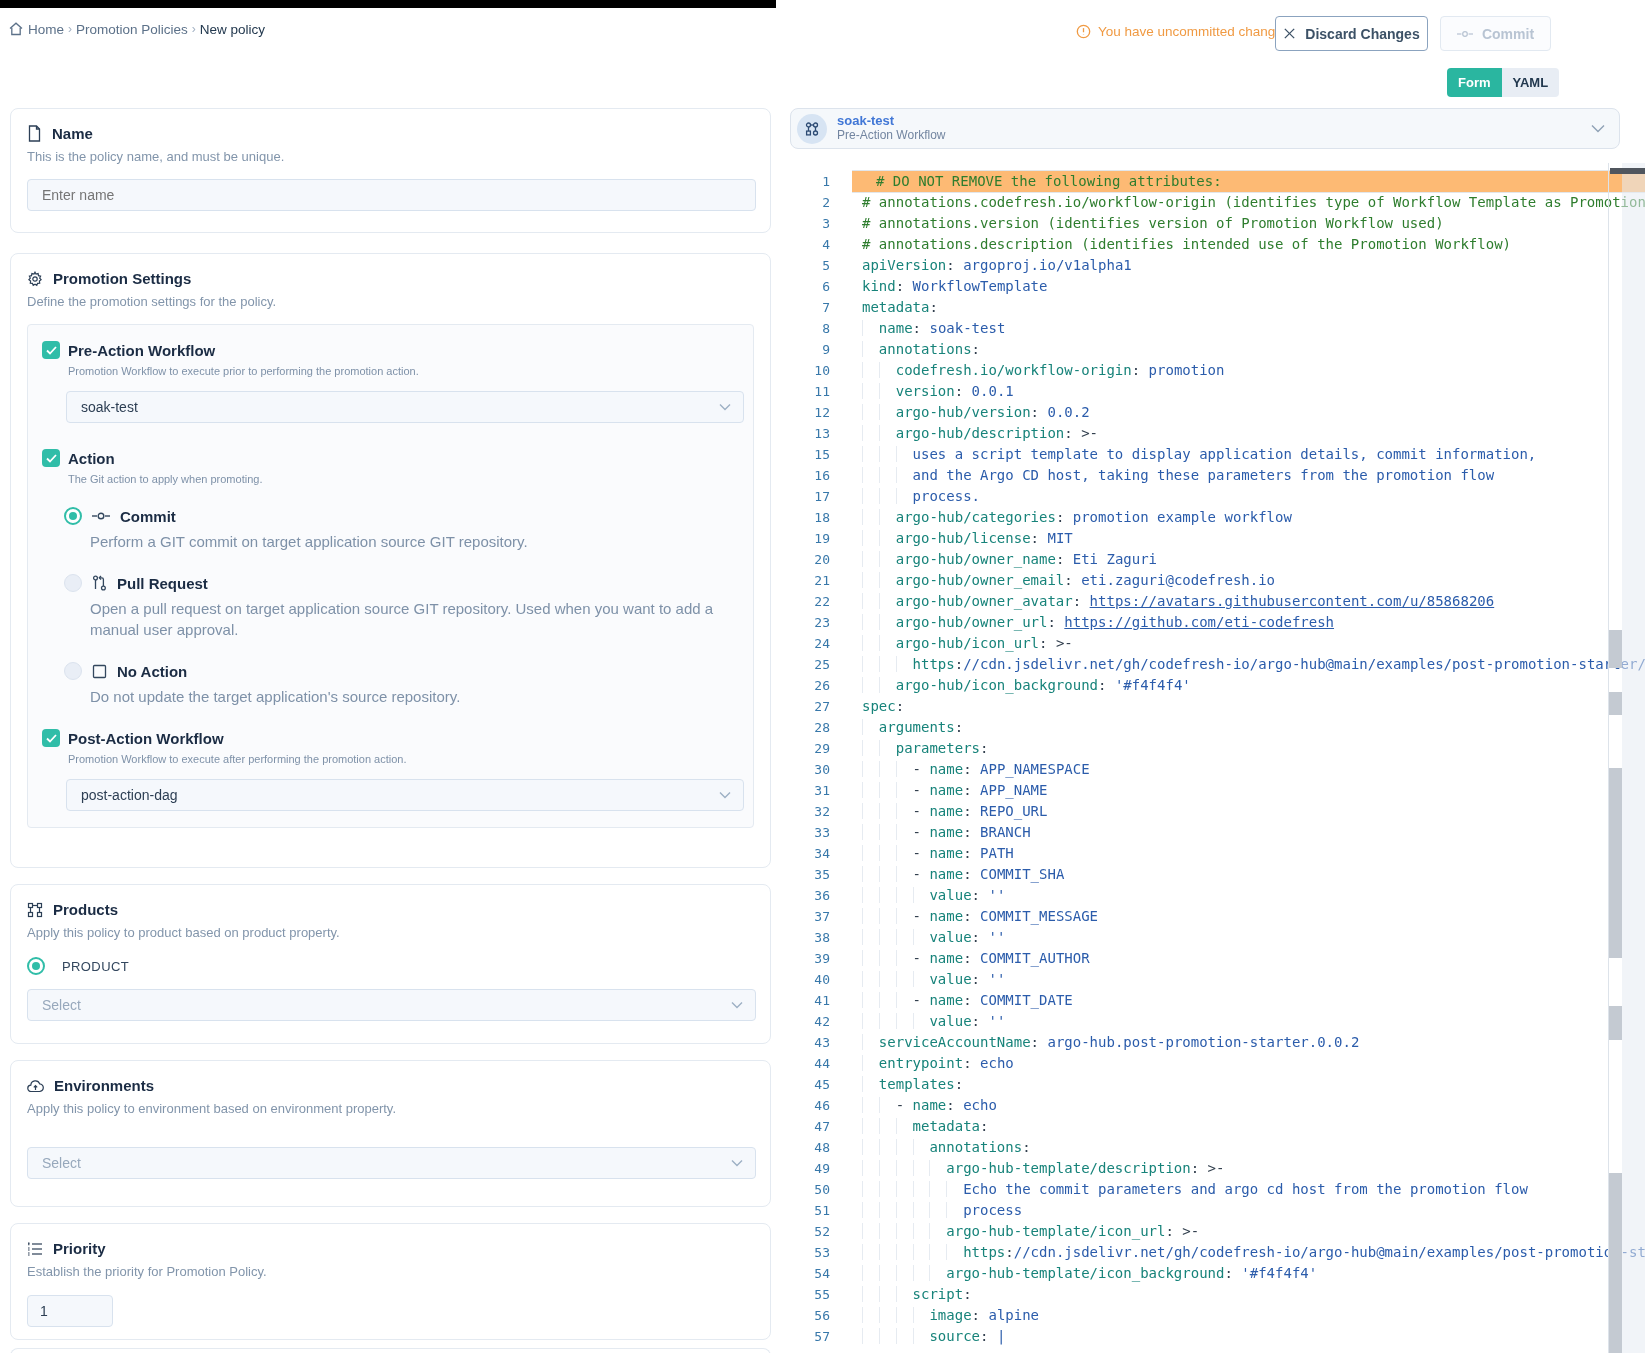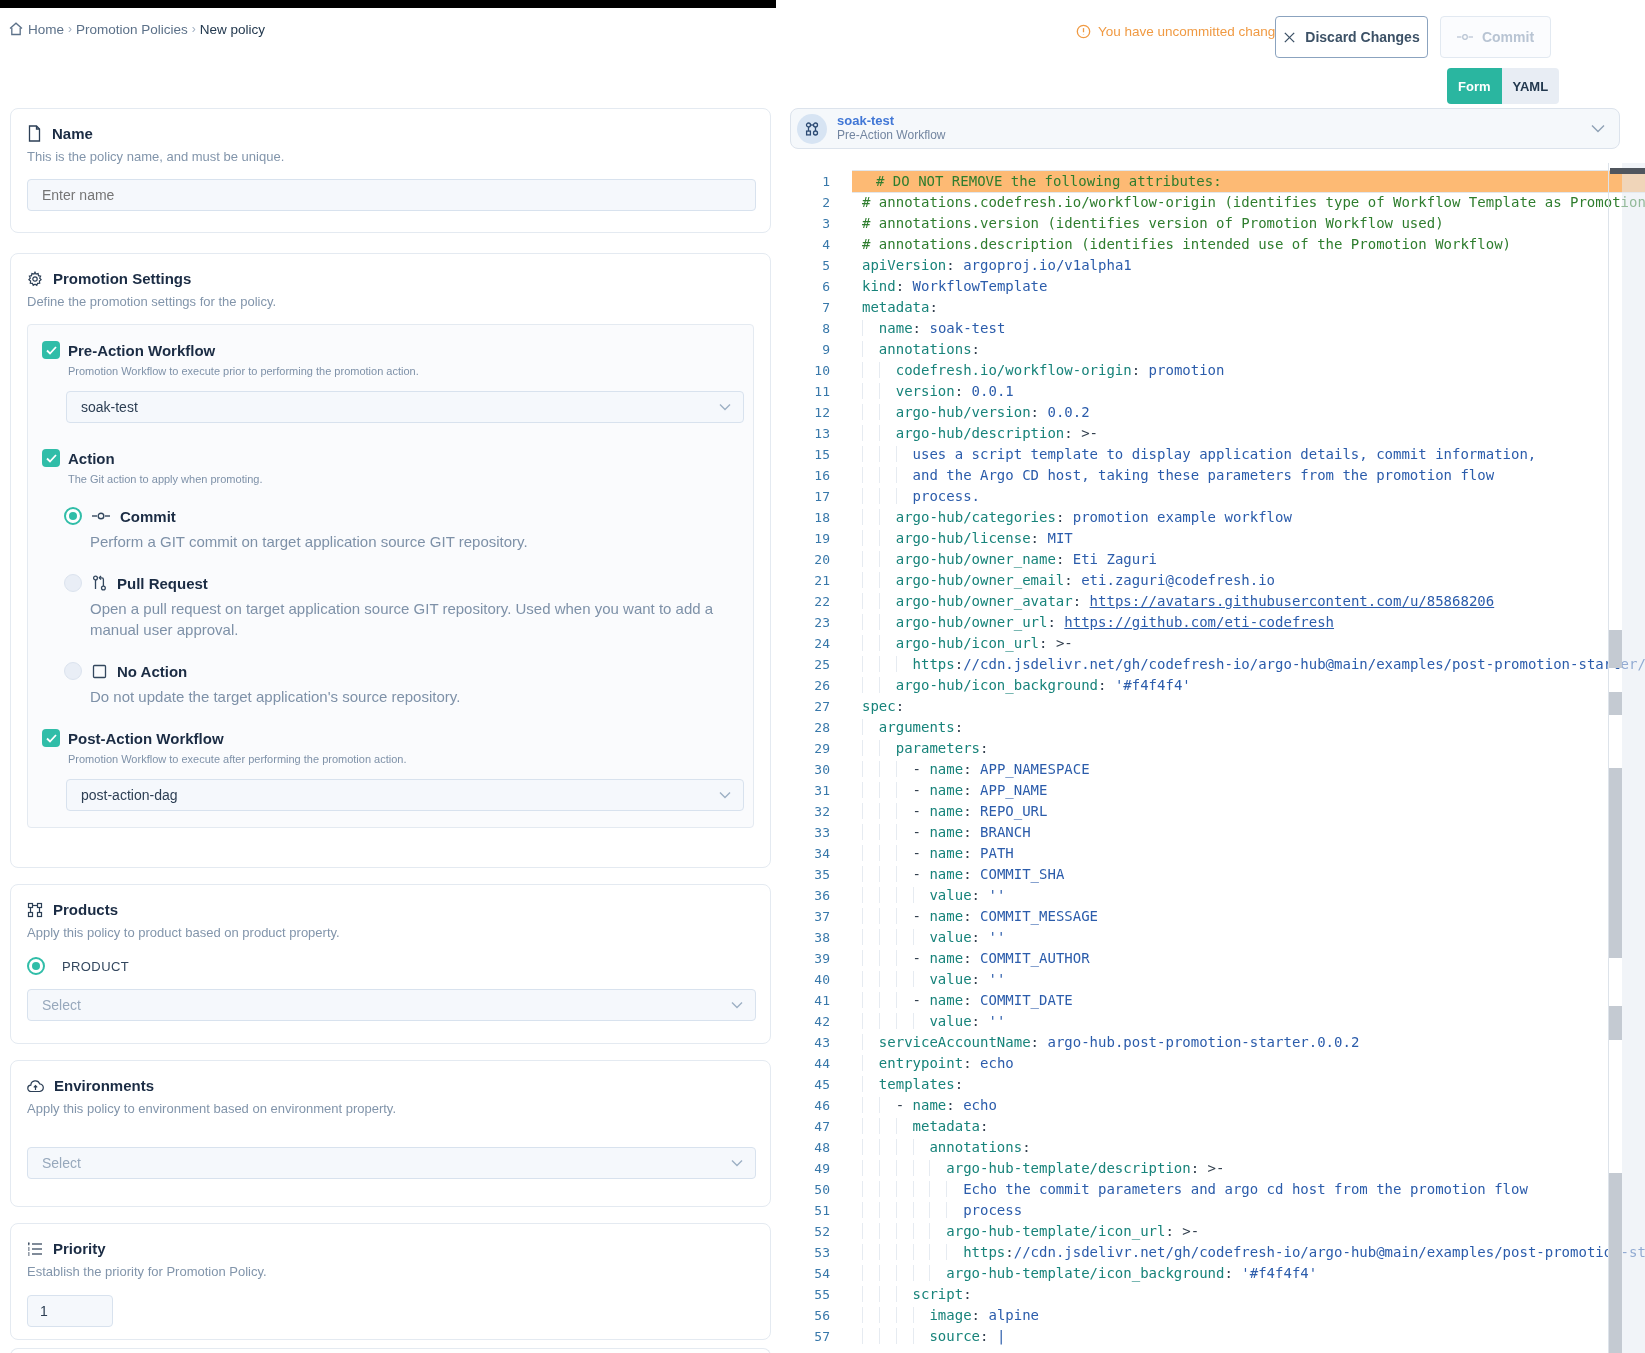--- a/index.html
+++ b/index.html
@@ -12,28 +12,28 @@
   #breadcrumb { position:absolute; left:8px; top:21px; display:flex; align-items:center; gap:4px;
     font-size:13.5px; color:#5c7189; }
   #breadcrumb .sep { color:#a3b2c4; font-size:12px; }
   #breadcrumb .crumb { color:#5c7189; }
   #breadcrumb .crumb.current { color:#22384e; font-weight:500; }
   #breadcrumb svg { display:block; }
 
   #warning-area { position:absolute; left:1076px; top:24px; display:flex; align-items:center; gap:7px;
     color:#f09a43; font-size:13.5px; }
 
-  .btn { position:absolute; height:42px; border-radius:4px; display:flex; align-items:center;
+  .btn { position:absolute; height:35px; border-radius:4px; display:flex; align-items:center;
     justify-content:center; gap:9px; font-size:14px; font-weight:600; cursor:pointer; }
   #discard-btn { left:1275px; top:16px; width:153px; background:#fff; border:1px solid #8ba3bf;
     color:#3c5166; }
   #commit-btn { left:1440px; top:16px; width:111px; background:#fbfcfe; border:1px solid #e2e9f1;
     color:#b8c4d3; }
 
-  #view-toggle { position:absolute; left:1447px; top:68px; display:flex; height:36px;
+  #view-toggle { position:absolute; left:1447px; top:68px; display:flex; height:29px;
     border-radius:4px; overflow:hidden; font-size:13px; font-weight:600;justify-content:center; }
   #view-toggle .seg { padding:0 11px; display:flex; align-items:center; cursor:pointer; }
   #view-toggle .seg.on { background:#2ab6a0; color:#fff; }
   #view-toggle .seg.off { background:#e8edf4; color:#22384e; }
 
   
   #form-col { position:absolute; left:10px; top:108px; width:761px; height:1245px; }
   .panel { position:absolute; left:0; width:761px; background:#fff; border:1px solid #e4eaf1;
     border-radius:8px; padding:16px; }
   .sec-title { display:flex; align-items:center; gap:10px; font-size:15px; font-weight:700; color:#1b2c44; }

